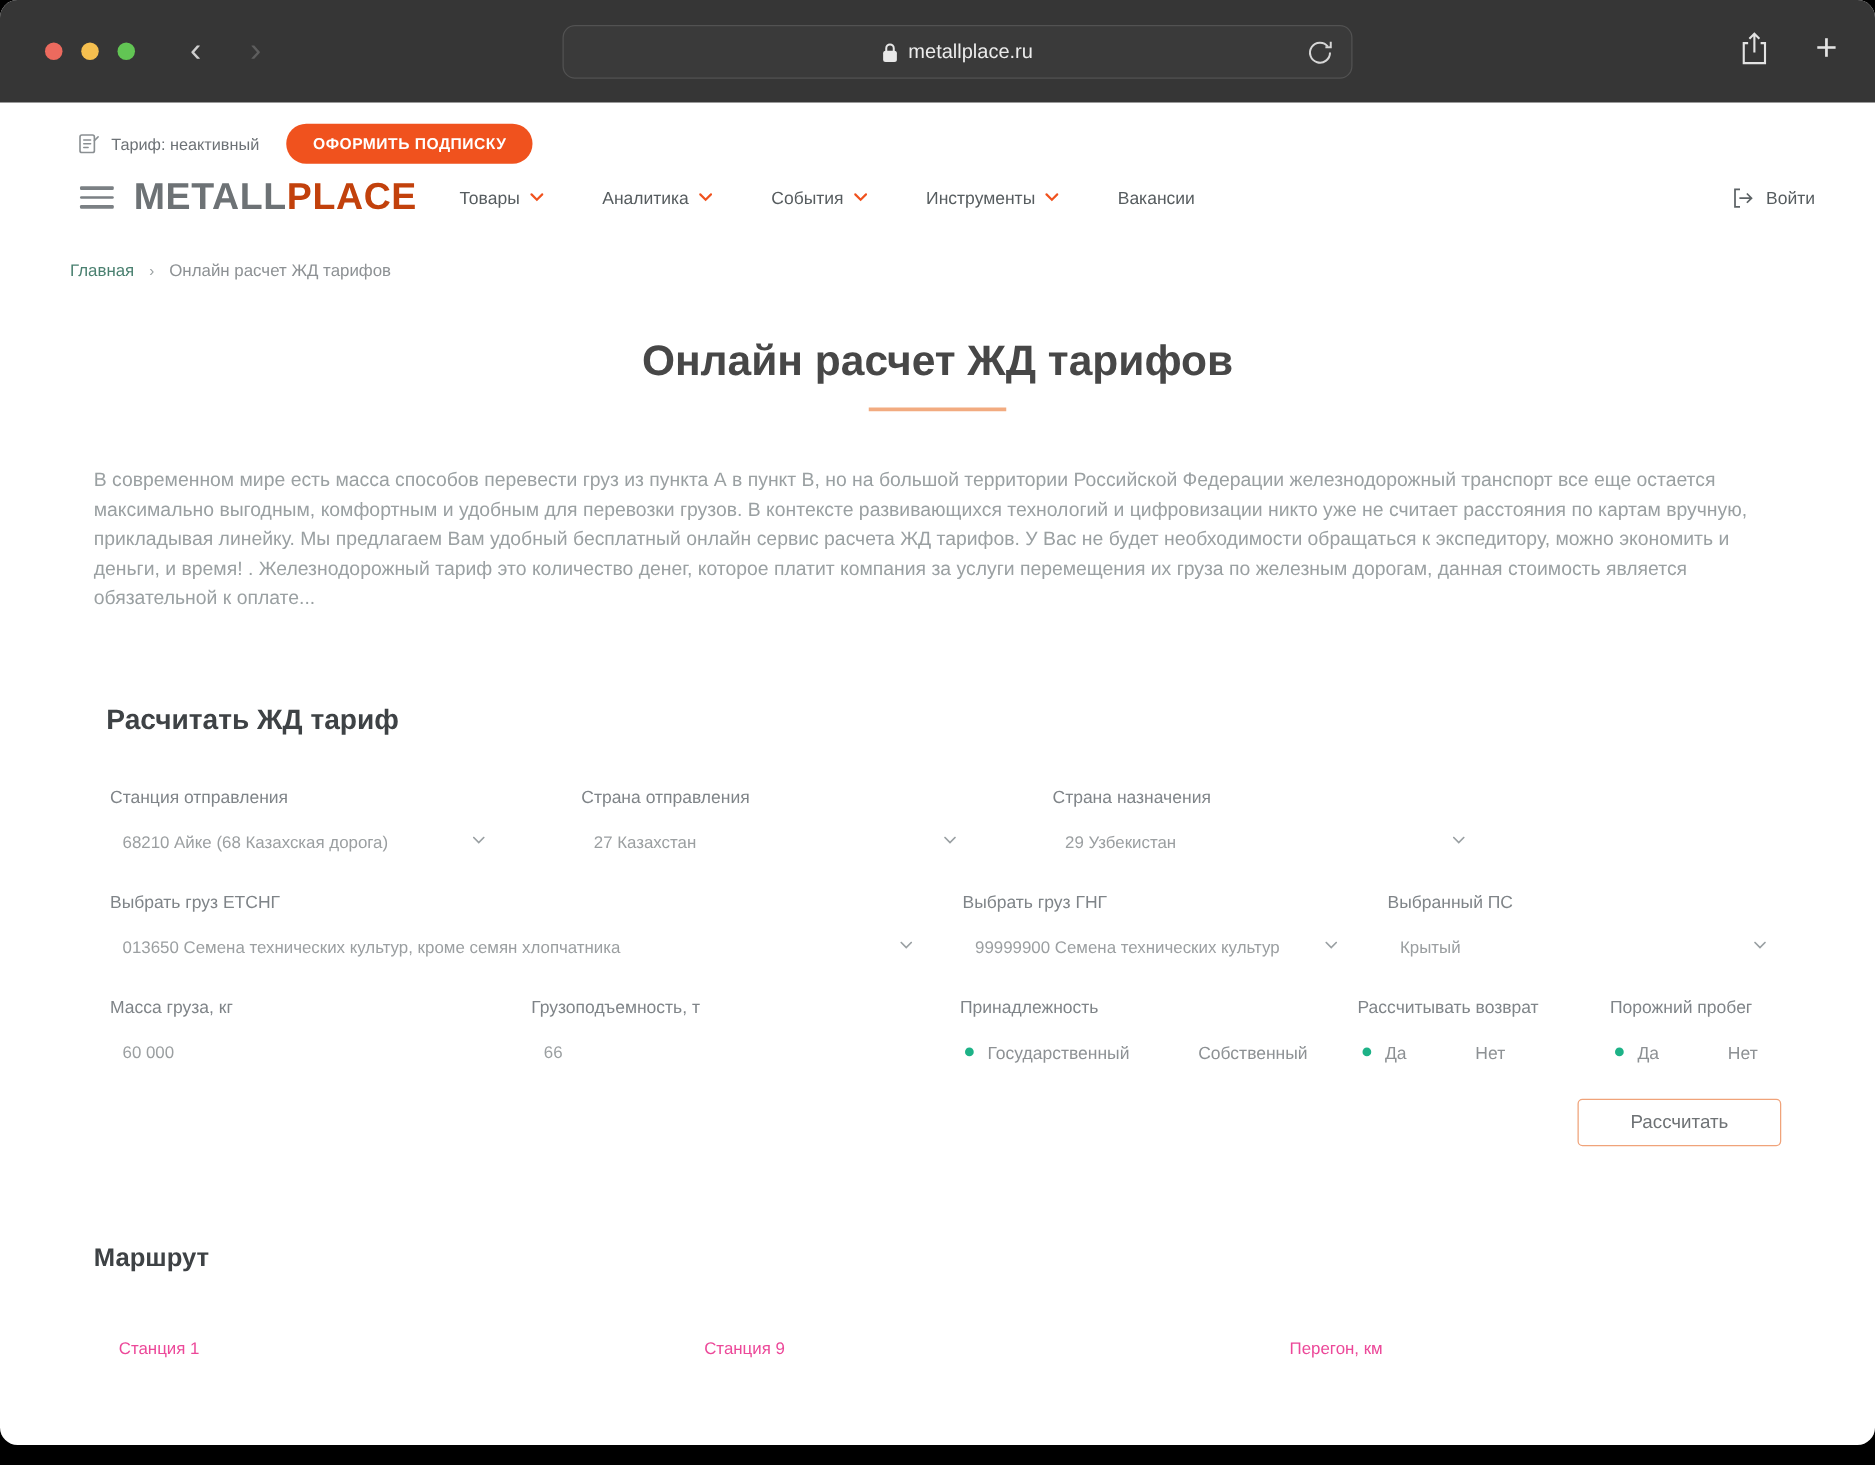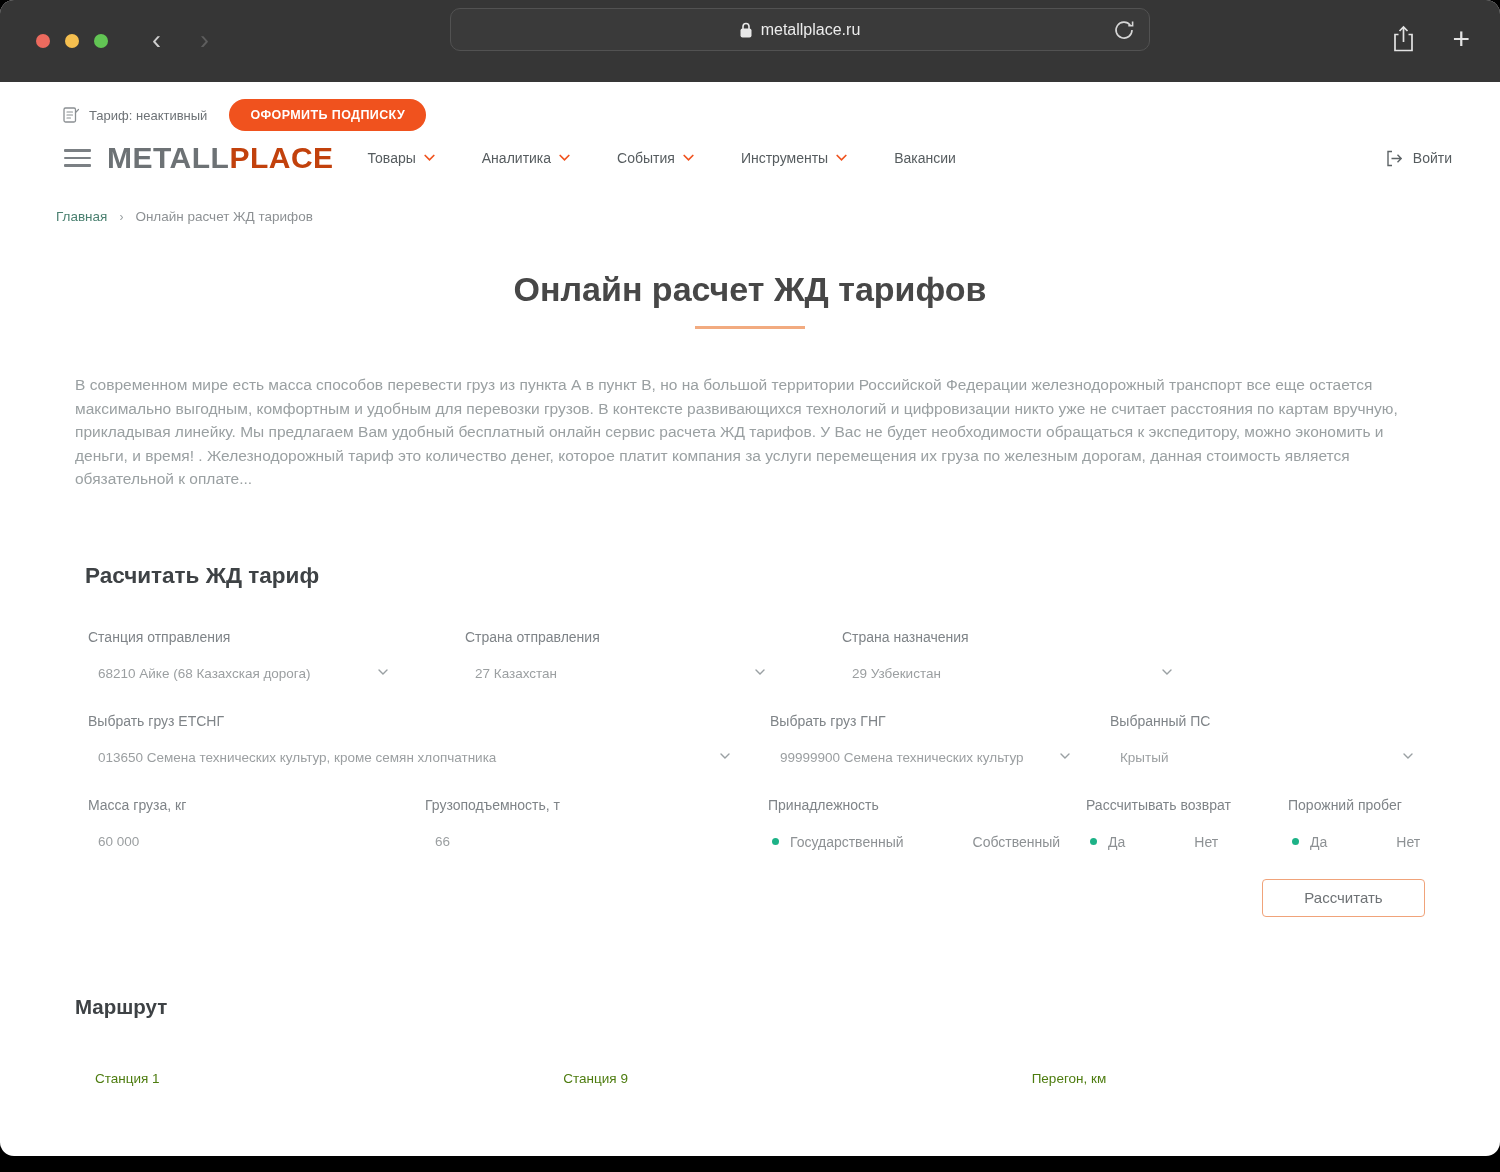--- a/index.html
+++ b/index.html
@@ -9,21 +9,21 @@
   
   .chrome { position: relative; height: 82px; background: #363636; }
   .traffic { position: absolute; top: 34px; left: 36px; display: flex; gap: 15px; }
   .light { width: 14px; height: 14px; border-radius: 50%; }
   .light.red { background: #ec6a5e; }
   .light.yellow { background: #f5bf4f; }
   .light.green { background: #62c554; }
   .nav-arrow { position: absolute; top: 24px; font-size: 27px; line-height: 32px; color: #cfcfcf; cursor: default; }
   .nav-arrow.back { left: 152px; }
   .nav-arrow.fwd { left: 200px; color: #5e5e5e; }
-  .urlbar { position: absolute; left: 450px; top: 8px; width: 700px; height: 43px; background: #3a3a3a; border: 1px solid #525252; border-radius: 10px; display: flex; align-items: center; justify-content: center; gap: 9px; }
+  .urlbar { position: absolute; left: 450px; top: 20px; width: 632px; height: 43px; background: #3a3a3a; border: 1px solid #525252; border-radius: 10px; display: flex; align-items: center; justify-content: center; gap: 9px; }
   .urlbar .url-text { color: #ececec; font-size: 16px; }
   .reload { position: absolute; right: 14px; top: 10px; }
   .chrome-right { position: absolute; right: 30px; top: 24px; display: flex; align-items: center; gap: 36px; }
   .plus-glyph { color: #e3e3e3; font-size: 30px; font-weight: 300; line-height: 30px; }
 
   
   .content { background: #fff; }
   .topbar { display: flex; align-items: center; padding: 17px 0 0 62px; }
   .tariff-status { display: flex; align-items: center; gap: 9px; color: #6d7276; font-size: 13px; }
   .subscribe-btn { margin-left: 22px; background: #f0521e; border: none; color: #fff; font-family: inherit; font-size: 12.5px; font-weight: bold; letter-spacing: .4px; padding: 9px 21px; border-radius: 17px; cursor: pointer; }
@@ -55,31 +55,31 @@
   .form { margin: 40px 75px 0 88px; }
   .form-row { display: grid; margin-bottom: 30px; }
   .row-1 { grid-template-columns: 340px 340px 342px 1fr; gap: 37px; }
   .row-2 { grid-template-columns: 682px 340px 1fr; }
   .row-3 { grid-template-columns: 337px 343px 318px 202px 1fr; margin-bottom: 0; }
   .f-label { font-size: 14px; color: #7f8488; }
   .f-value { position: relative; margin-top: 21px; padding: 0 46px 0 10px; font-size: 13.5px; color: #9b9fa1; cursor: pointer; min-height: 17px; }
   .f-value.plain { cursor: text; }
   .sel-caret { position: absolute; right: 40px; top: 3px; color: #9aa0a3; display: flex; }
   .field-last .sel-caret { right: 12px; }
-  .radio-row { display: flex; gap: 58px; margin-top: 21px; padding-left: 4px; }
+  .radio-row { display: flex; gap: 44px; margin-top: 21px; padding-left: 4px; }
   .radio-opt { display: flex; align-items: center; gap: 11px; font-size: 14px; color: #8d9194; cursor: pointer; }
   .radio-dot { width: 7px; height: 7px; border-radius: 50%; background: #1db287; }
   .radio-opt.unselected .radio-dot { visibility: hidden; width: 0; }
 
   .calc-btn-row { display: flex; justify-content: flex-end; margin: 28px 75px 0 0; }
   .calc-btn { width: 163px; height: 38px; background: #fff; border: 1px solid #f0a37a; border-radius: 4px; color: #6e7275; font-family: inherit; font-size: 15px; cursor: pointer; }
 
   .route-heading { margin: 78px 0 0 75px; font-size: 20.5px; font-weight: 600; color: #3e4245; }
   .route-table-head { display: flex; margin: 52px 0 0 75px; padding-left: 20px; }
-  .route-col { width: 535px; font-size: 13.5px; color: #4d7c0f; }
+  .route-col { width: 535px; font-size: 13.5px; color: #ec4899; }
 </style>
 </head>
 <body>
 
 <div class="window">
 
   <div class="chrome">
     <div class="traffic">
       <div class="light red"></div>
       <div class="light yellow"></div>

